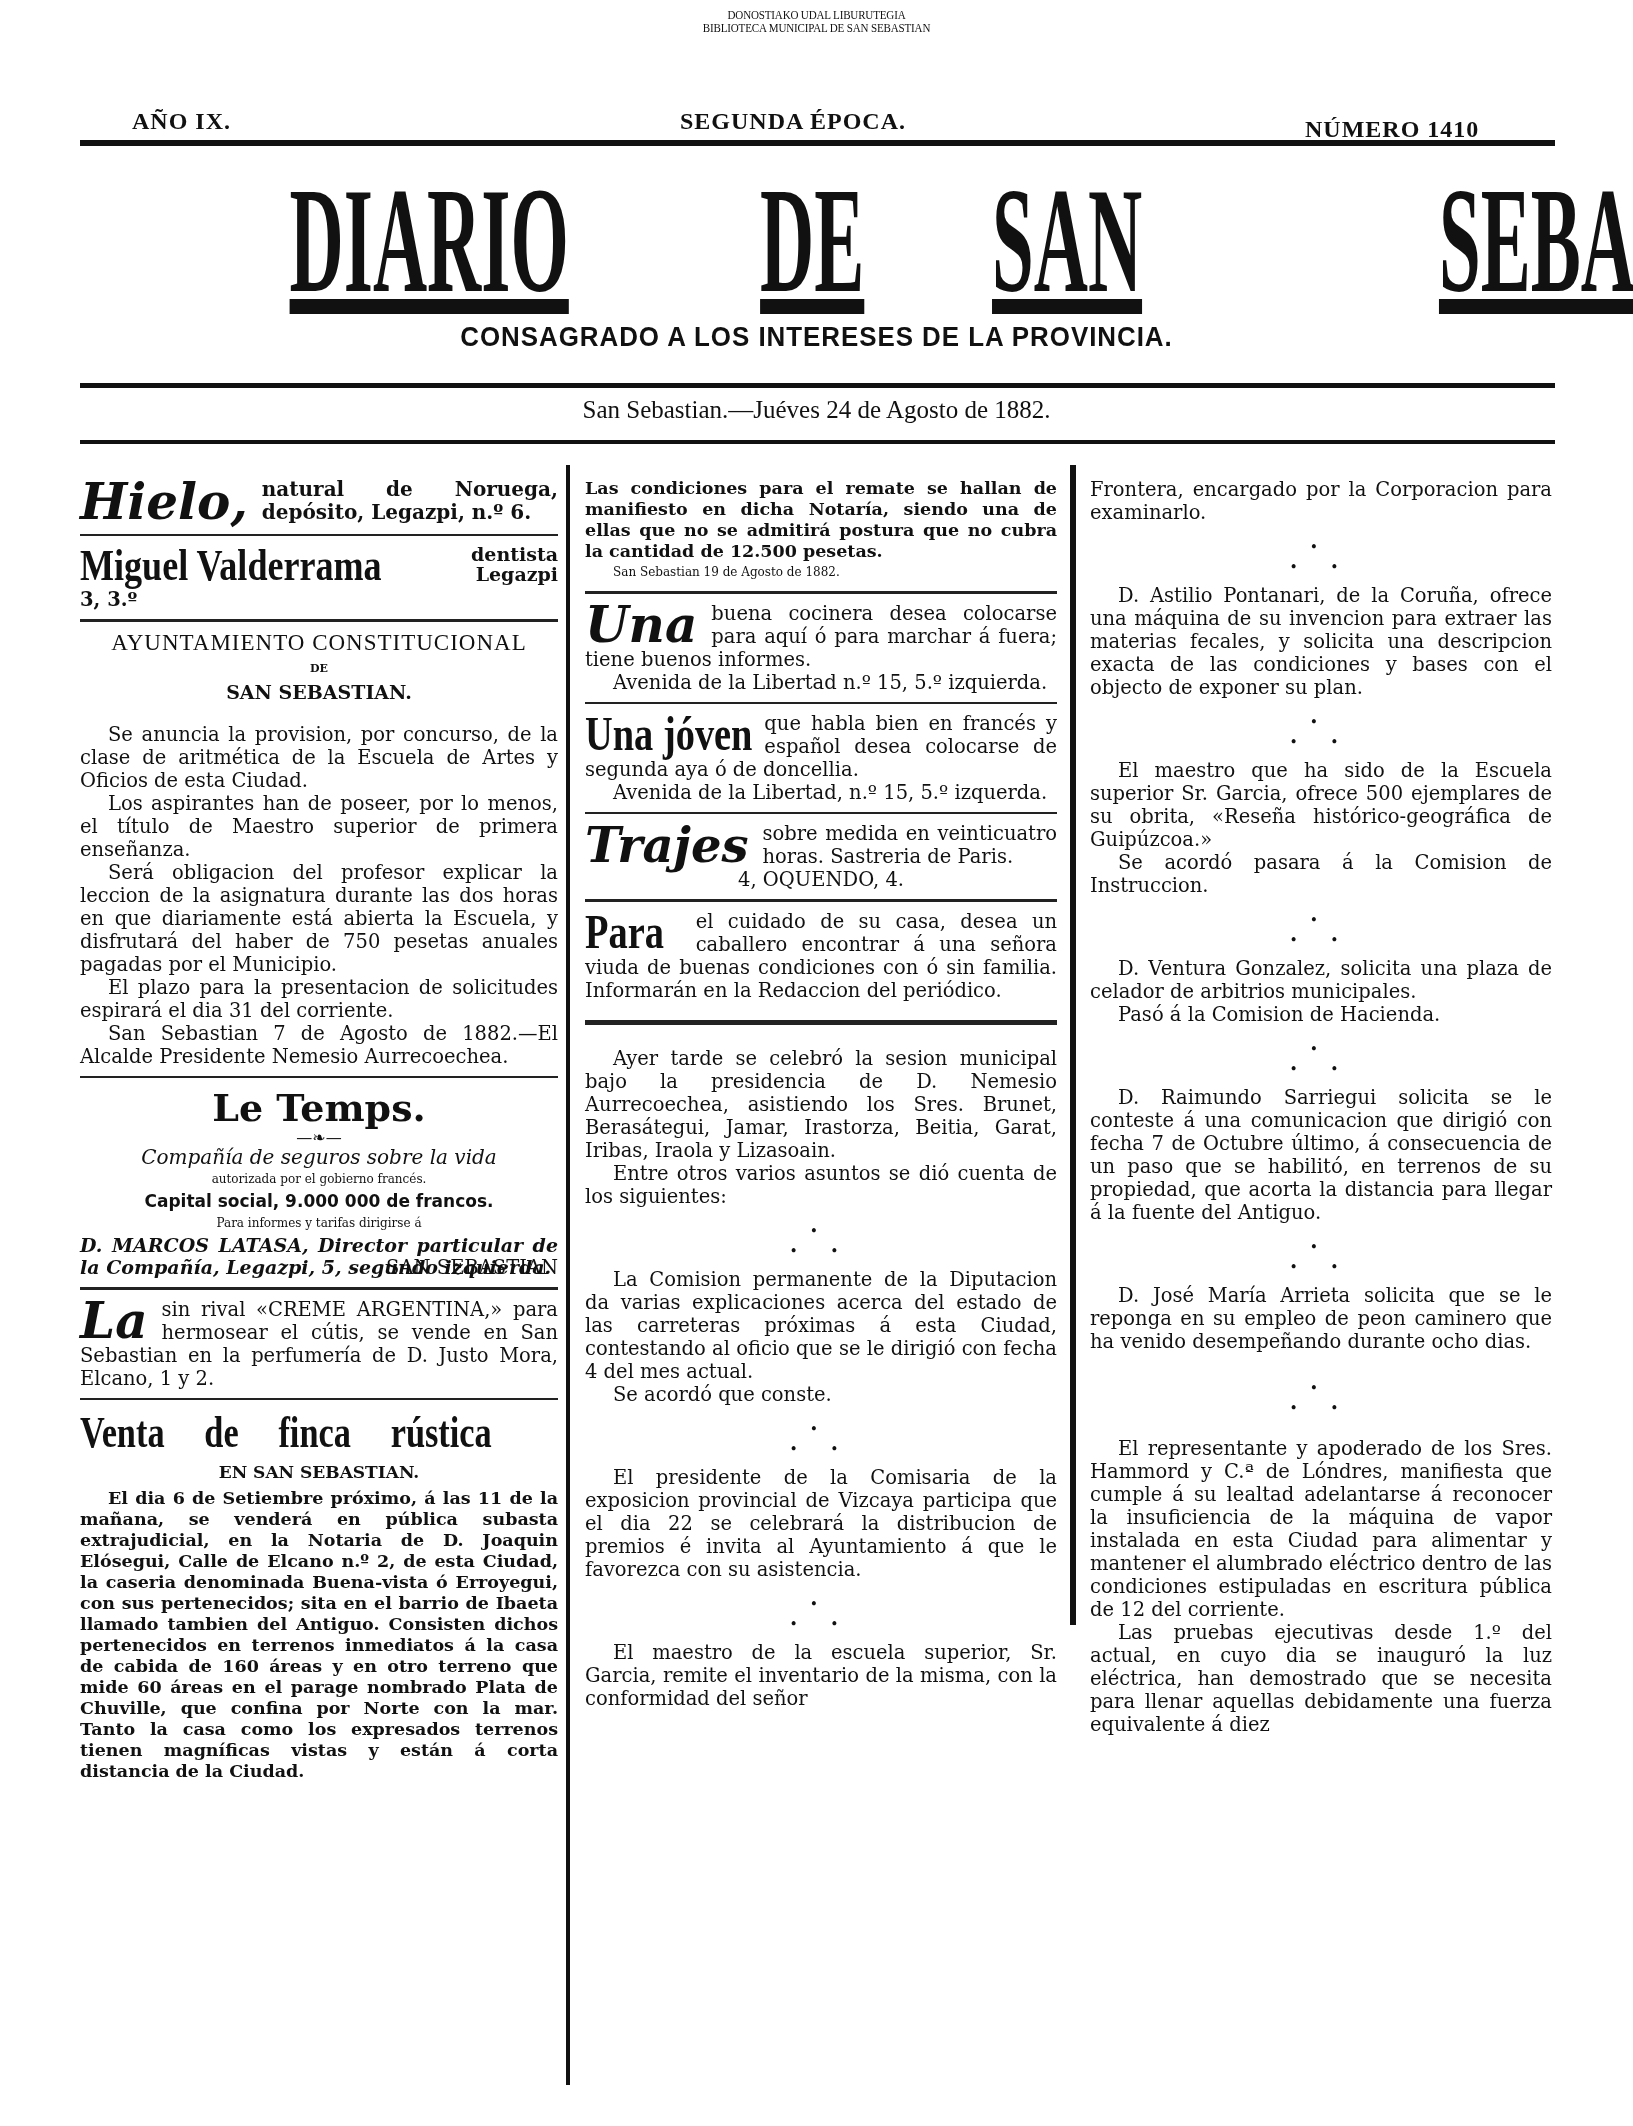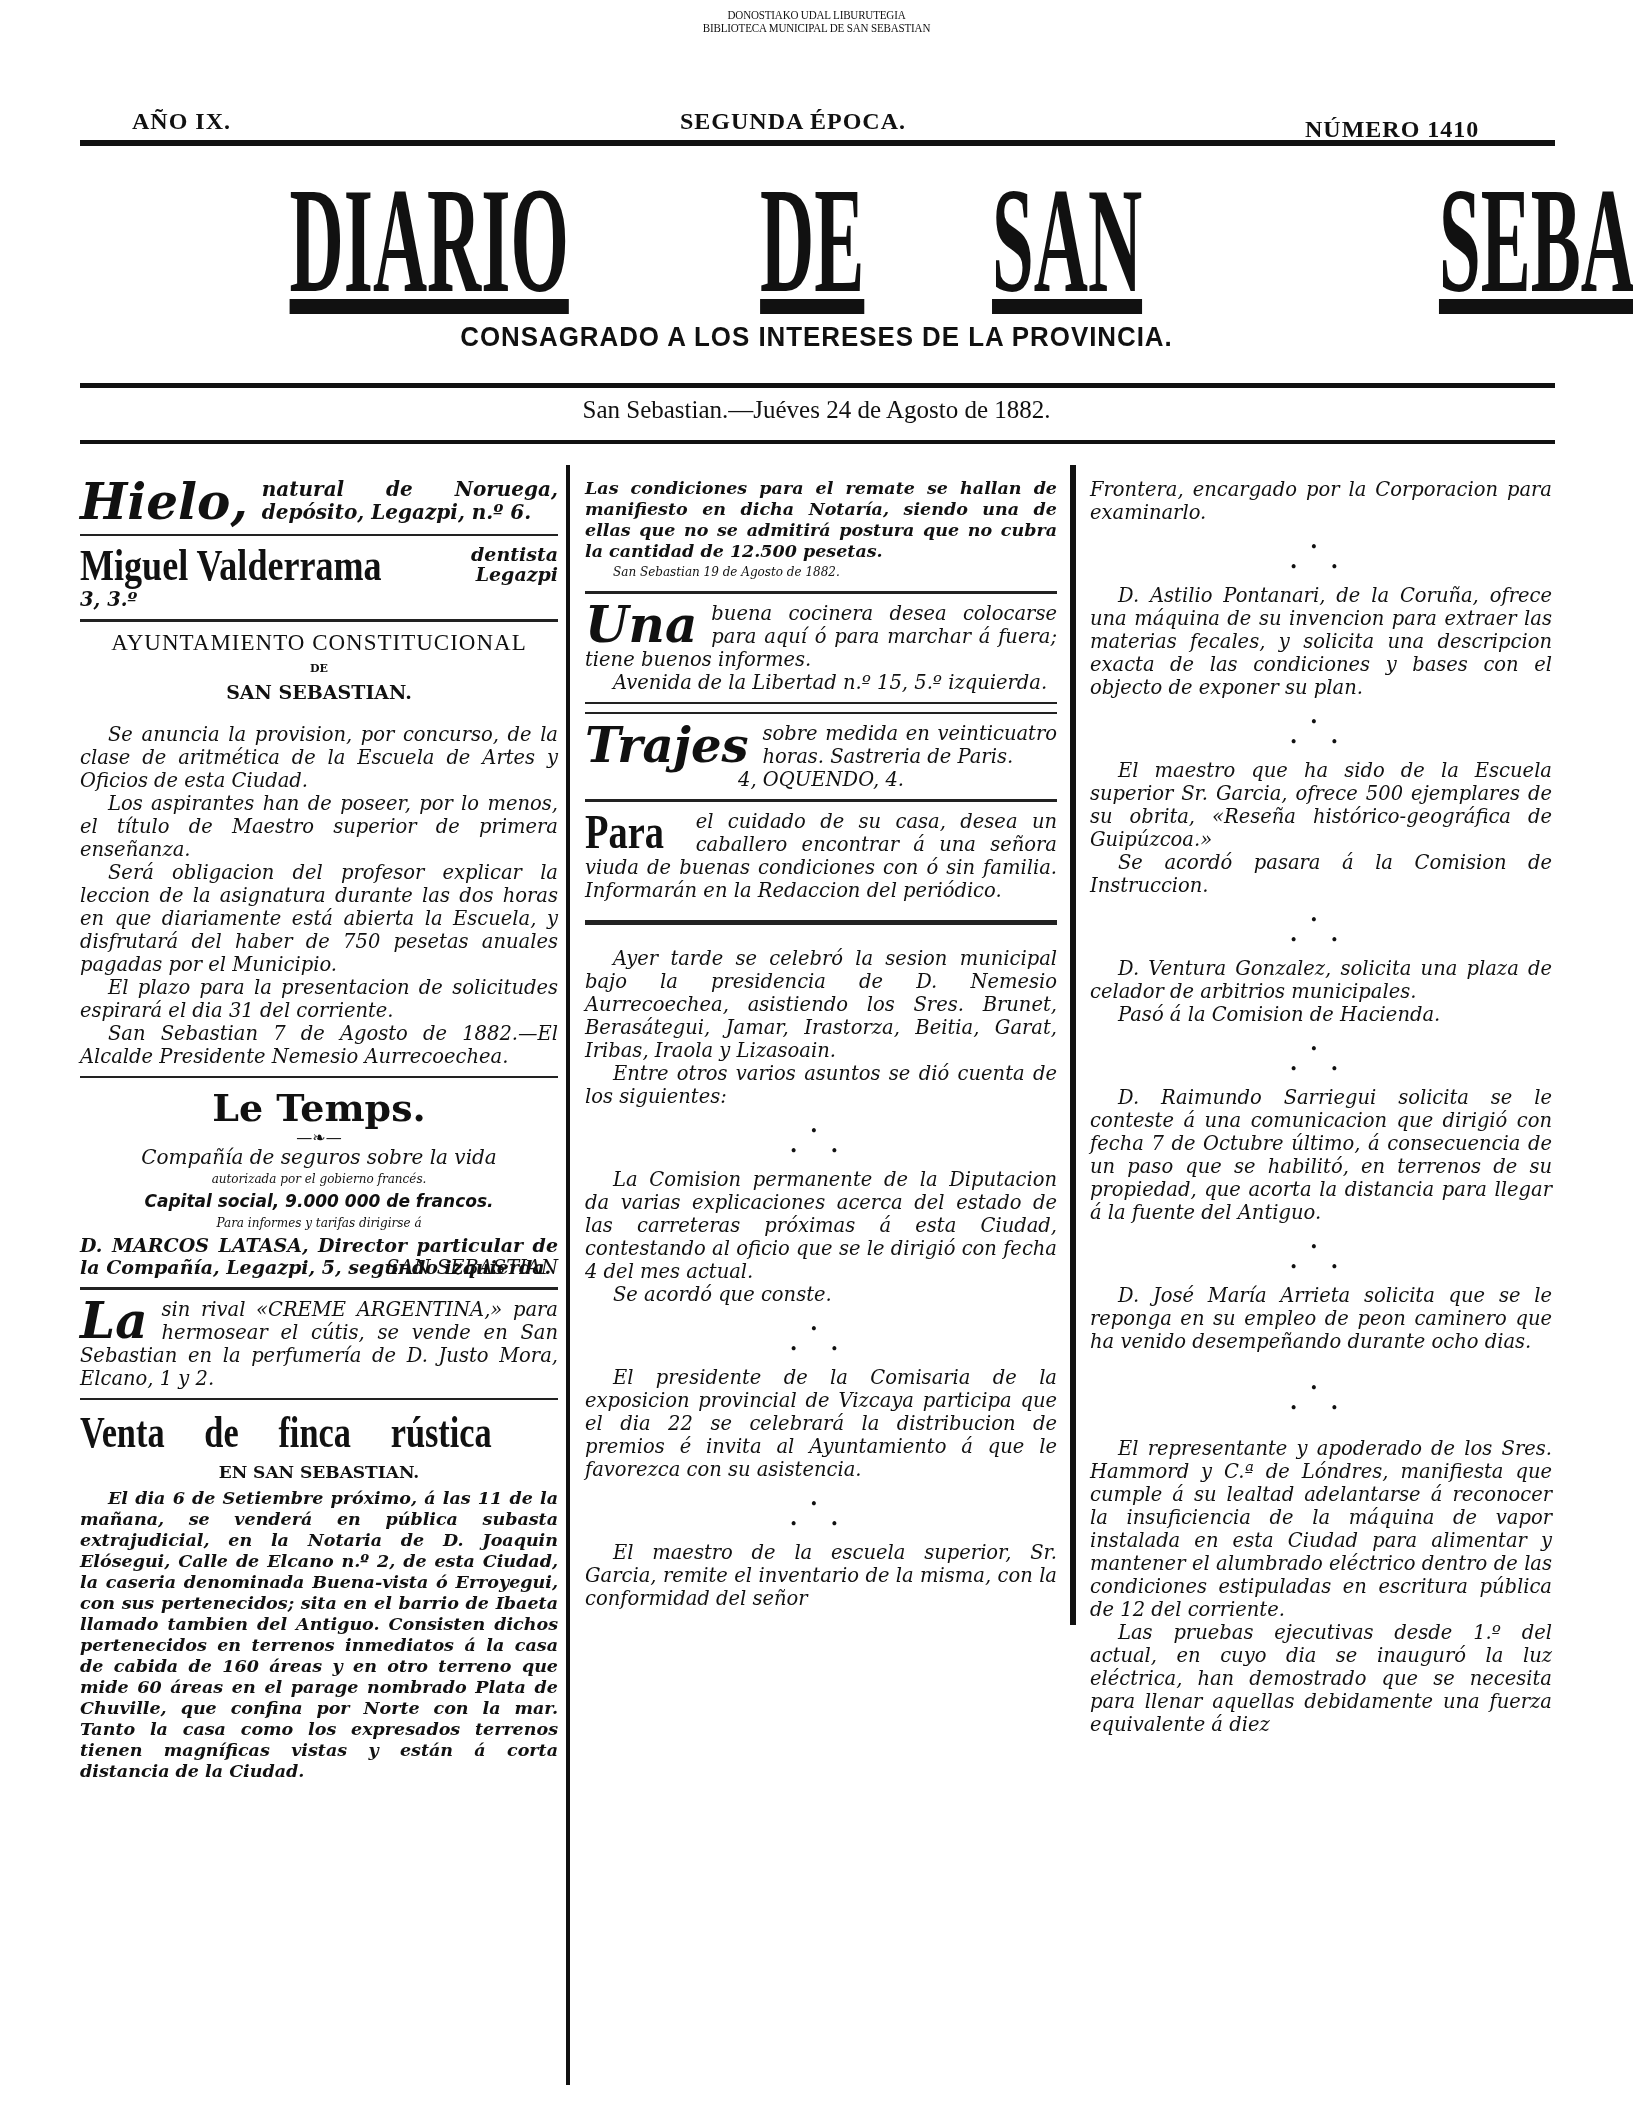--- a/index.html
+++ b/index.html
@@ -10,21 +10,21 @@
   .rule { background:#111; left:80px; width:1475px; }
   .title { top:168px; left:150px; width:1330px; height:145px; display:flex; justify-content:space-between; align-items:flex-end; font-family:"Liberation Serif", serif; font-weight:bold; font-size:150px; line-height:145px;text-decoration:underline; }
   .title span { display:inline-block; transform:scaleX(0.5); transform-origin:center; }
   .subtitle { top:322px; left:0; width:1633px; text-align:center; font-family:"Liberation Sans", sans-serif; font-weight:bold; font-size:27px; letter-spacing:1px; transform:scaleX(0.96); }
   .dateline { top:396px; left:0; width:1633px; text-align:center; font-family:"Liberation Serif", serif; font-size:25px; }
   .col { top:478px; }
   .c1 { left:80px; width:478px; }
   .c2 { left:585px; width:472px; }
   .c3 { left:1090px; width:462px; }
   .vdiv { width:6px; background:#111; top:465px; }
-  .p { font-family:"DejaVu Serif", serif; font-size:19.5px; line-height:23px; text-align:justify; margin:0;font-style:italic; }
+  .p { font-family:"DejaVu Serif", serif; font-size:19.5px; line-height:23px; text-align:justify; margin:0; }
   .ind { text-indent:28px; }
   .center { text-align:center; }
   .sep { height:3px; background:#222; margin:8px 0; }
   .sep.thin { height:2px; }
   .stars { text-align:center; font-size:14px; line-height:14px; margin:16px 0 10px; letter-spacing:14px; }
   .stars b { display:block; height:6px; }
   .bigital { font-family:"DejaVu Serif", serif; font-style:italic; font-weight:bold; font-size:46px; line-height:40px; float:left; margin-right:14px; }
   .bigcond { font-family:"Liberation Serif", serif; font-weight:bold; font-size:46px; line-height:44px; float:left; margin-right:12px; transform:scaleX(0.8); transform-origin:left; }
   .clear { clear:both; }
   .small { font-size:12px; line-height:21px; }
@@ -111,20 +111,26 @@
     <p class="p ind small">San Sebastian 19 de Agosto de 1882.</p>
   </div>
   <div class="sep"></div>
   <div>
     <div class="bigital" style="font-size:50px; line-height:46px;">Una</div>
     <p class="p">buena cocinera desea colocarse para aquí ó para marchar á fuera; tiene buenos informes.</p>
     <div class="clear"></div>
     <p class="p ind">Avenida de la Libertad n.º 15, 5.º izquierda.</p>
   </div>
   <div class="sep thin"></div>
+  <div>
+    <div class="bigcond" style="font-size:48px; margin-right:-30px;">Una jóven</div>
+    <p class="p">que habla bien en francés y español desea colocarse de segunda aya ó de doncellia.</p>
+    <div class="clear"></div>
+    <p class="p ind">Avenida de la Libertad, n.º 15, 5.º izquerda.</p>
+  </div>
   <div class="sep thin"></div>
   <div>
     <div class="bigital" style="font-size:48px; line-height:46px;">Trajes</div>
     <p class="p">sobre medida en veinticuatro horas. Sastreria de Paris.</p>
     <div class="clear"></div>
     <p class="p center">4, OQUENDO, 4.</p>
   </div>
   <div class="sep"></div>
   <div>
     <div class="bigcond" style="font-size:48px;">Para</div>

